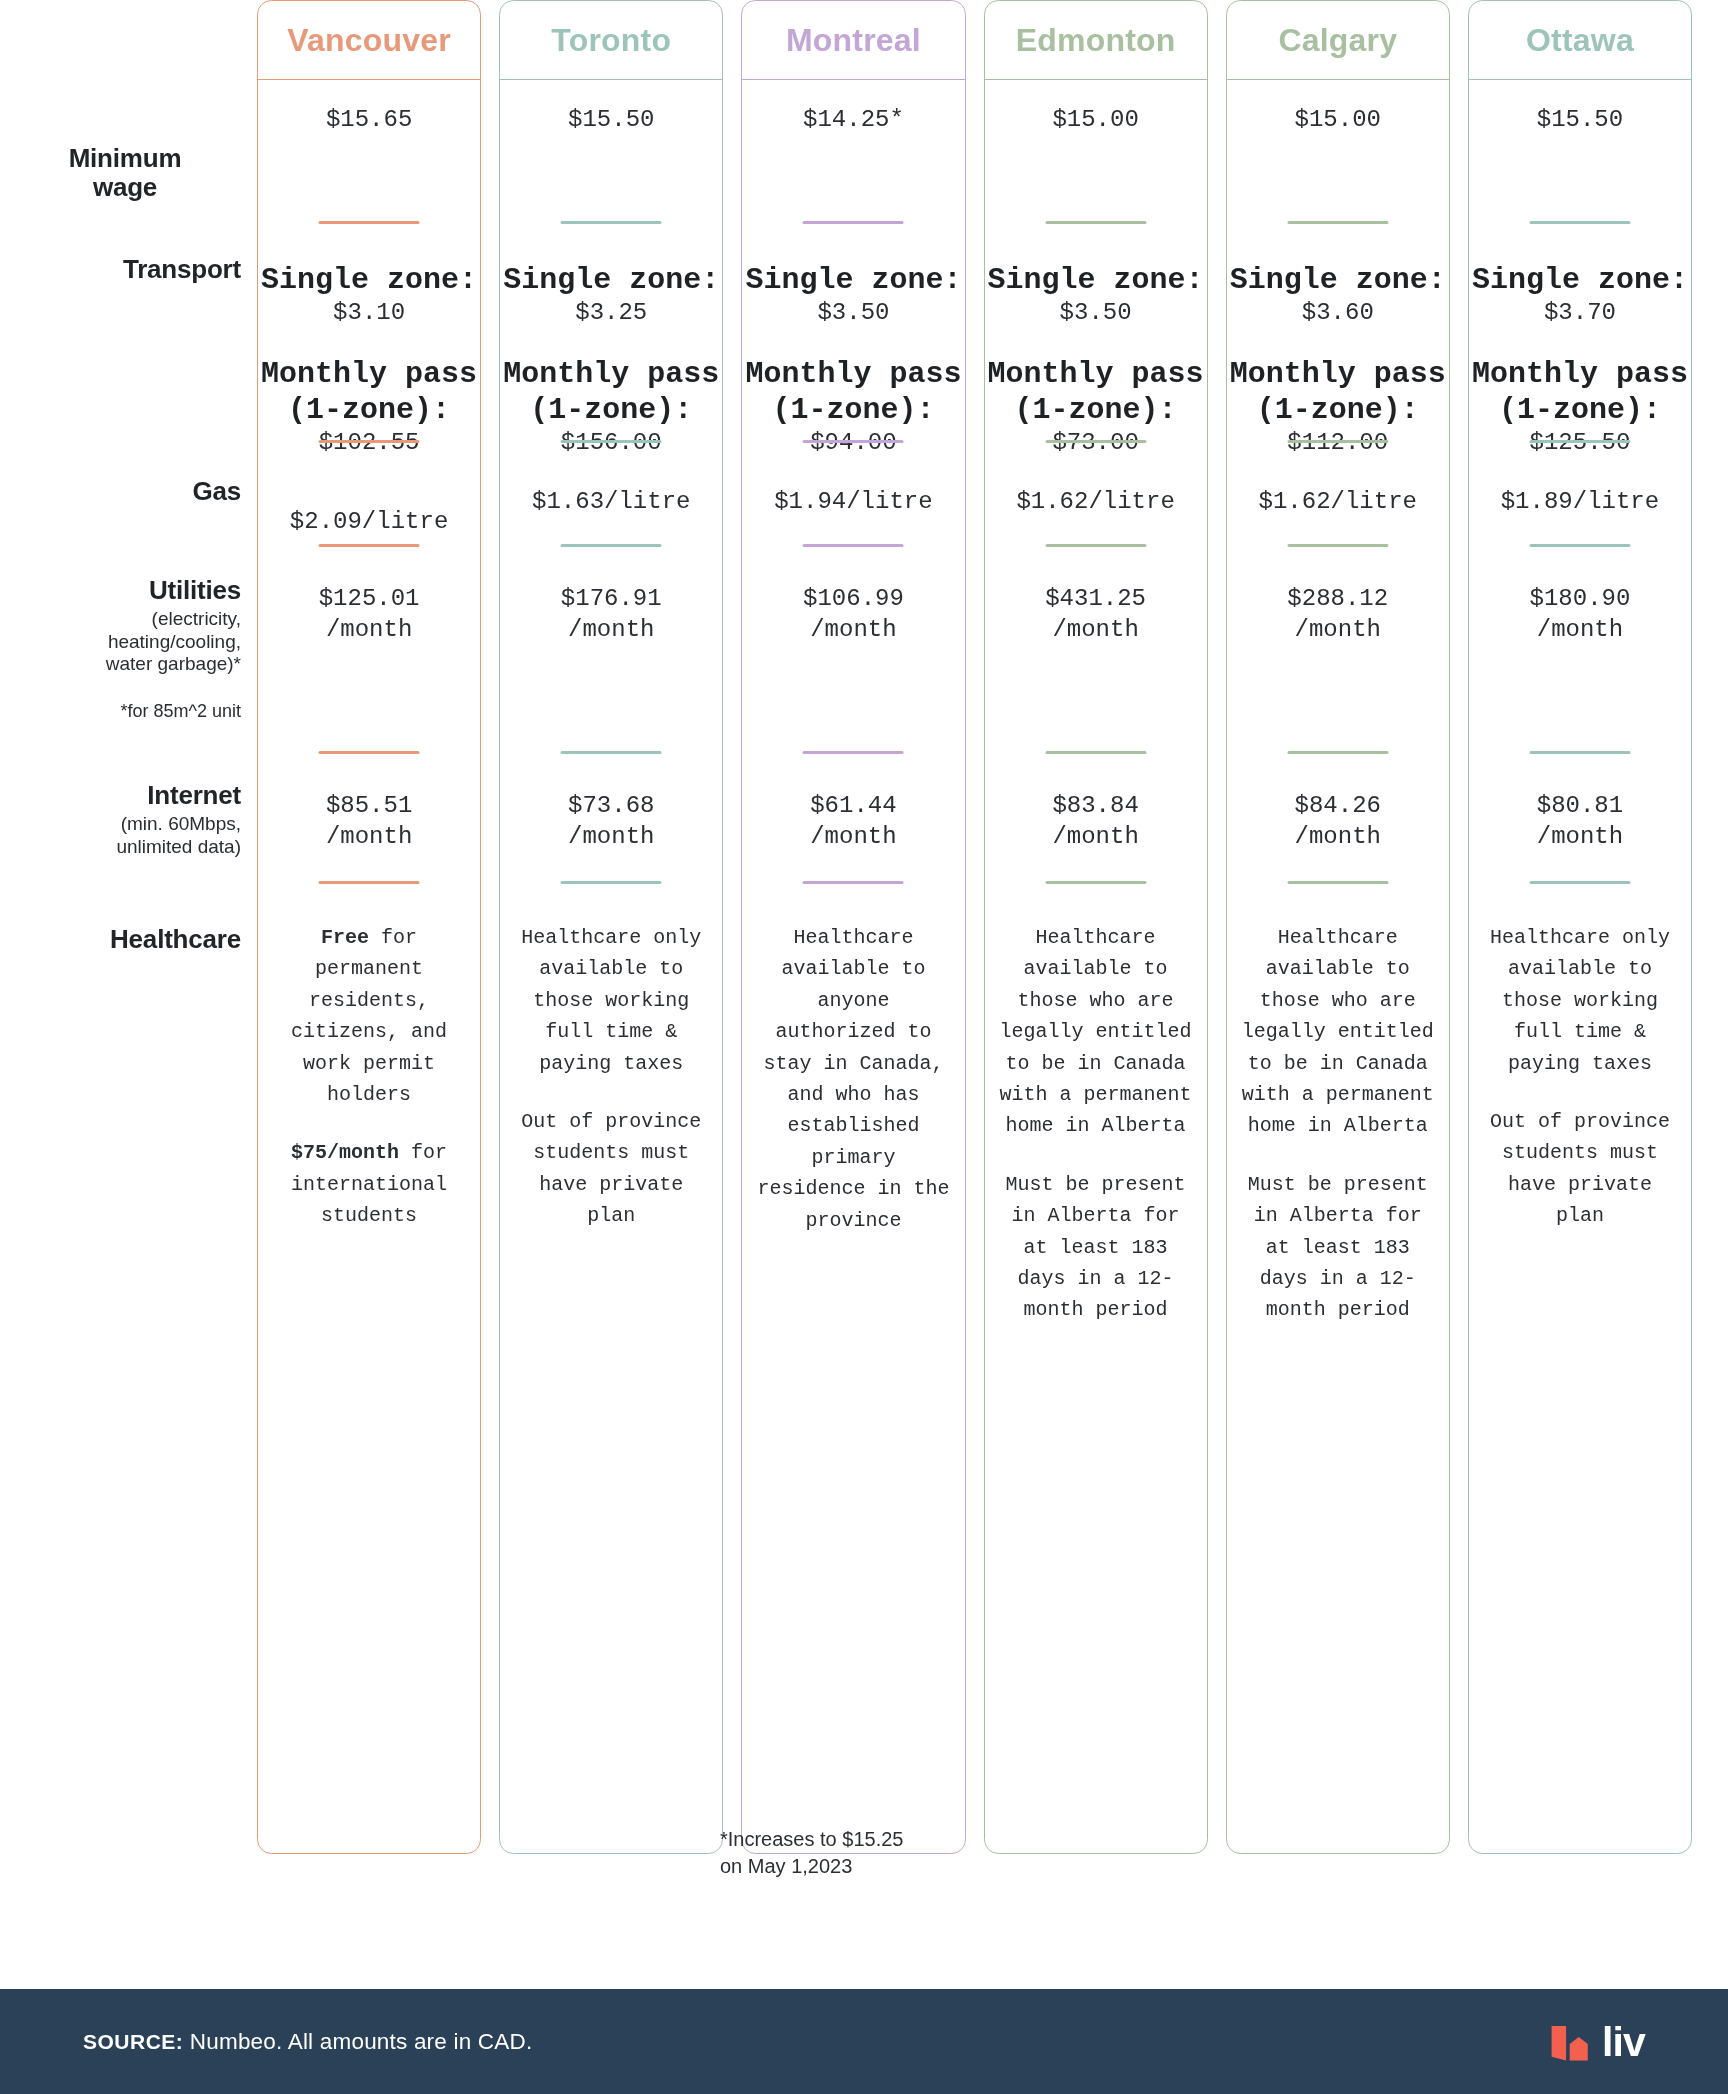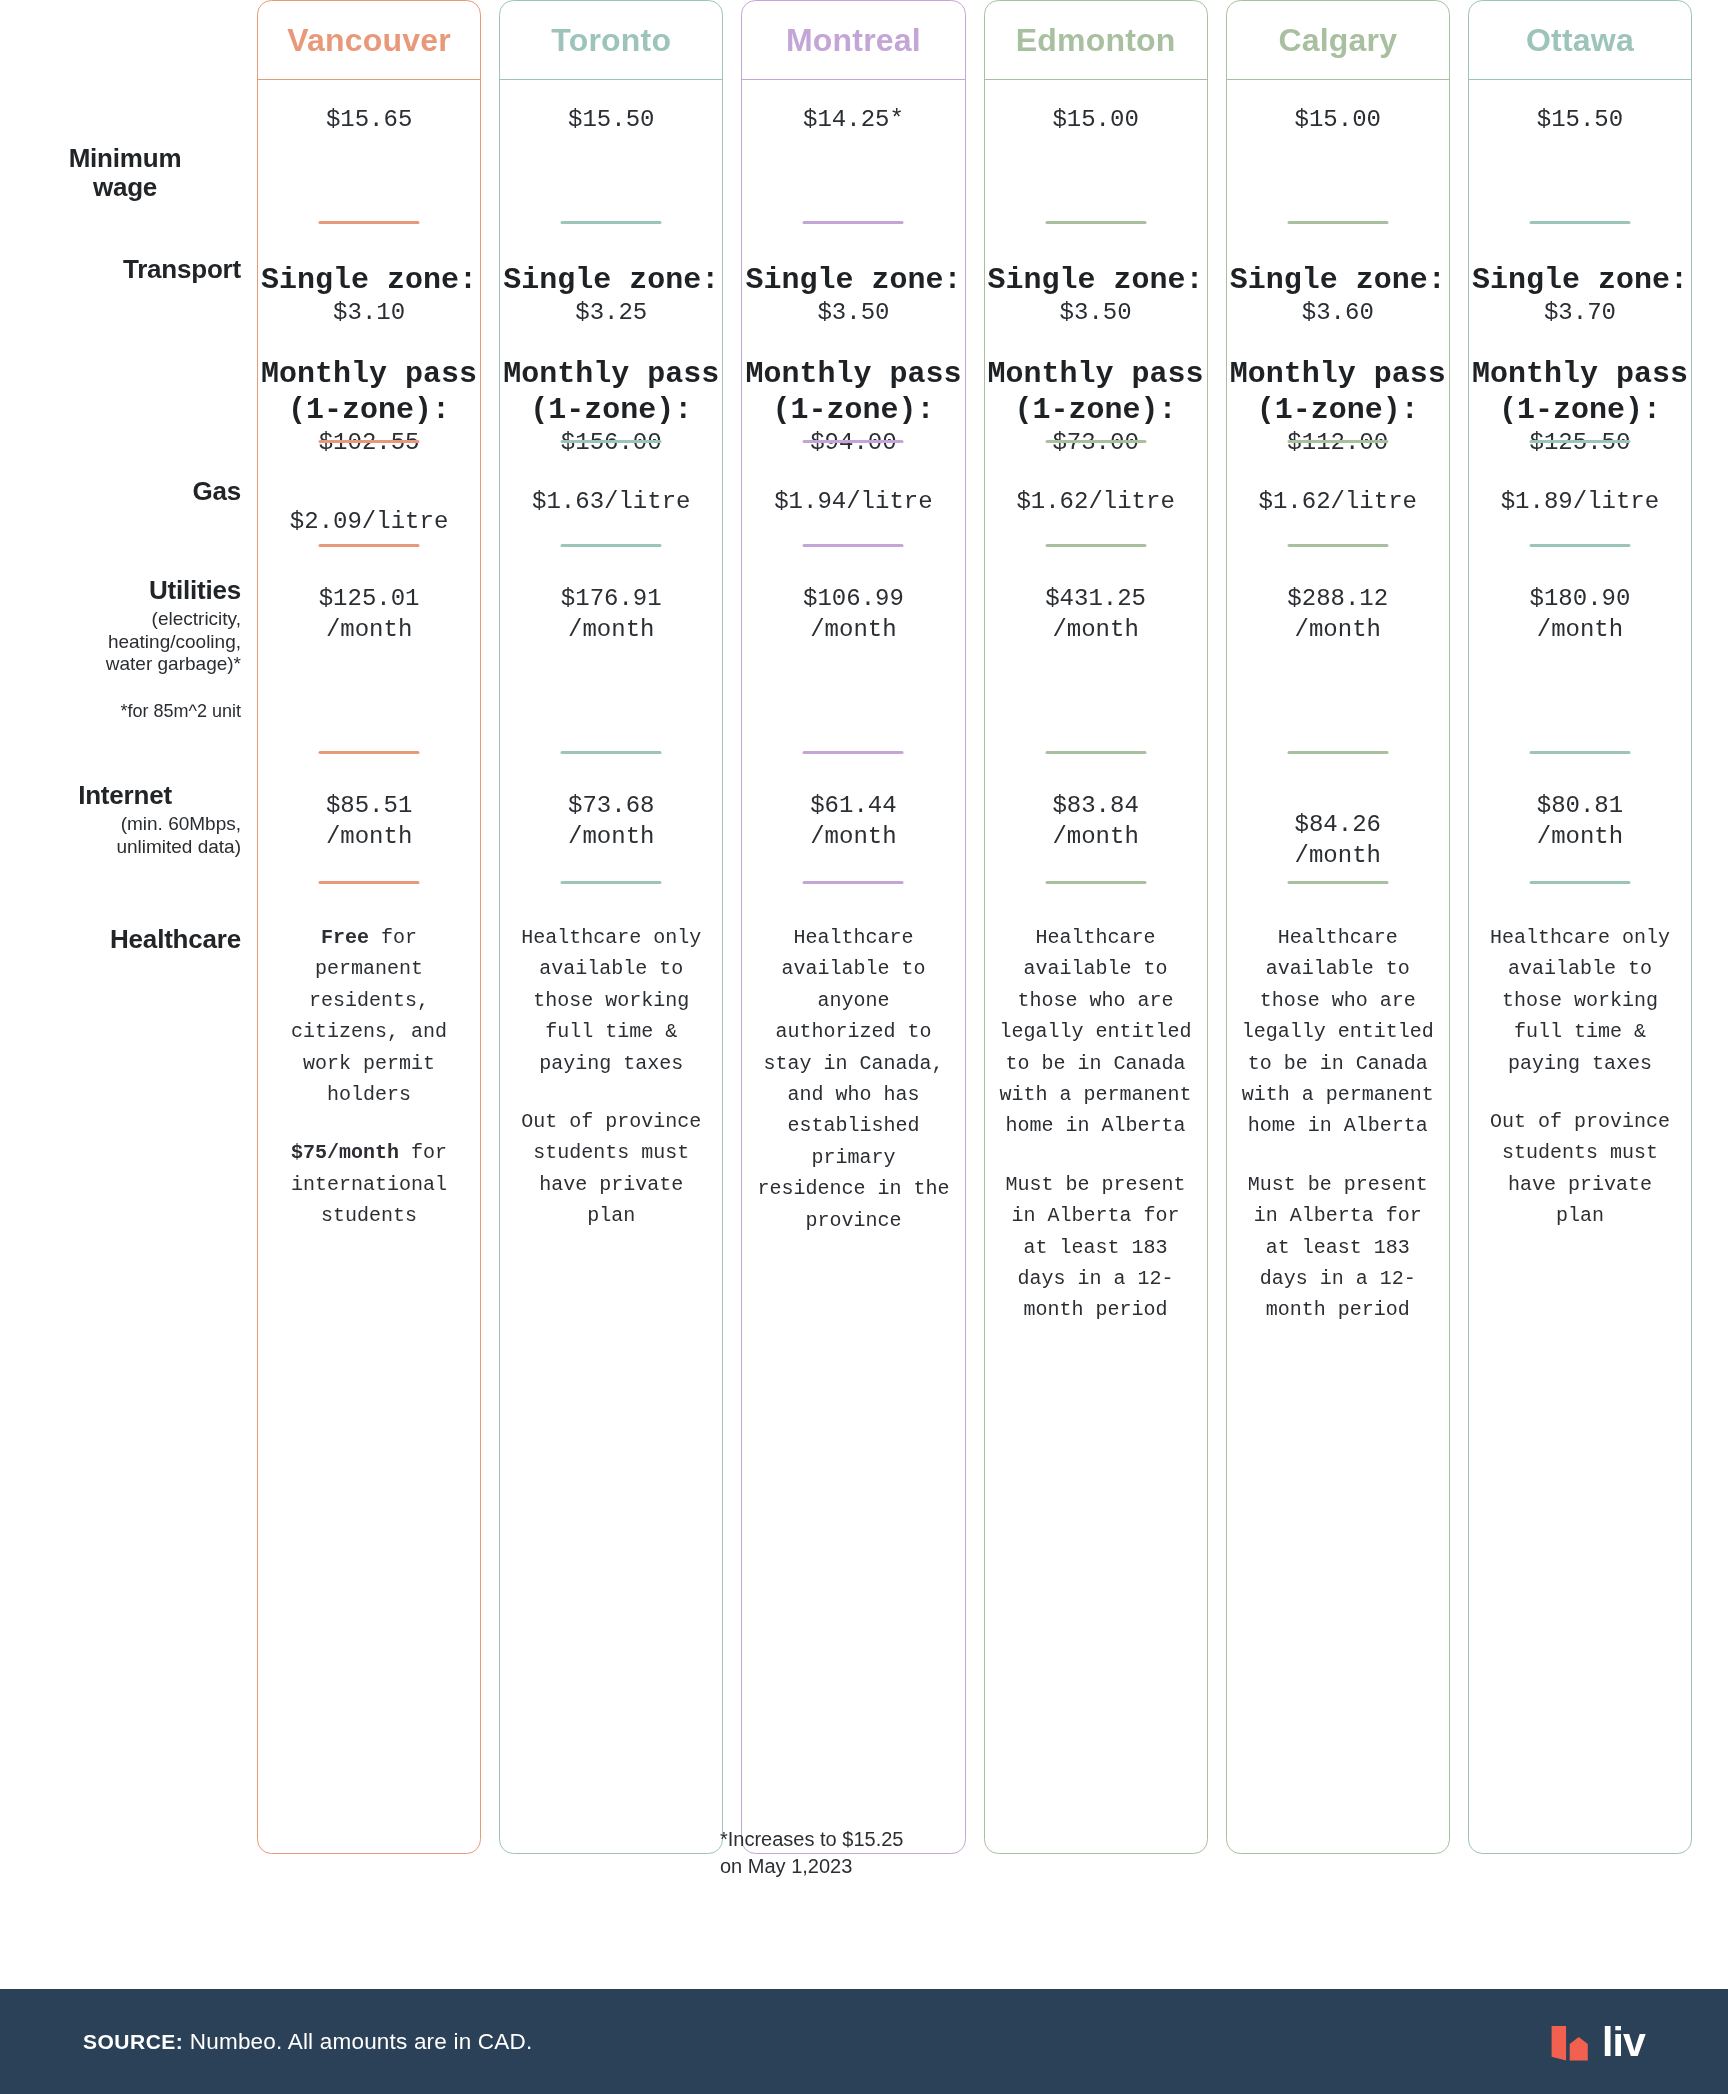--- a/index.html
+++ b/index.html
@@ -213,21 +213,21 @@
 
       <div class="rowlabel" style="top:576px;">
         <div class="rl-title" style="white-space:pre-line;">Utilities</div>
         <div class="rl-sub" style="white-space:pre-line;">(electricity,
 heating/cooling,
 water garbage)*</div>
         <div class="rl-note" style="white-space:pre-line;">*for 85m^2 unit</div>
       </div>
 
       <div class="rowlabel" style="top:781px;">
-        <div class="rl-title" style="white-space:pre-line;text-align:center;">Internet</div>
+        <div class="rl-title" style="white-space:pre-line;">Internet</div>
         <div class="rl-sub" style="white-space:pre-line;">(min. 60Mbps,
 unlimited data)</div>
       </div>
 
       <div class="rowlabel" style="top:925px;">
         <div class="rl-title" style="white-space:pre-line;">Healthcare</div>
       </div>
 
     </div>
 
@@ -435,21 +435,21 @@
             <div class="val">$1.62/litre</div>
           </div>
           <div class="divider" style="top: 464px; background: rgb(169, 192, 160);"></div>
 
           <div class="cell" style="top:504px;">
             <div class="val">$288.12</div>
             <div class="val">/month</div>
           </div>
           <div class="divider" style="top: 671px; background: rgb(169, 192, 160);"></div>
 
-          <div class="cell" style="top:730px;">
+          <div class="cell" style="top:711px;">
             <div class="val">$84.26</div>
             <div class="val">/month</div>
           </div>
           <div class="divider" style="top: 801px; background: rgb(169, 192, 160);"></div>
 
           <div class="cell" style="top:842px;">
             <div class="body"><b></b><span>Healthcare available to those who are legally entitled to be in Canada with a permanent home in Alberta</span></div>
             <div class="gap"></div>
             <div class="body"><b></b><span>Must be present in Alberta for at least 183 days in a 12-month period</span></div>
           </div>

